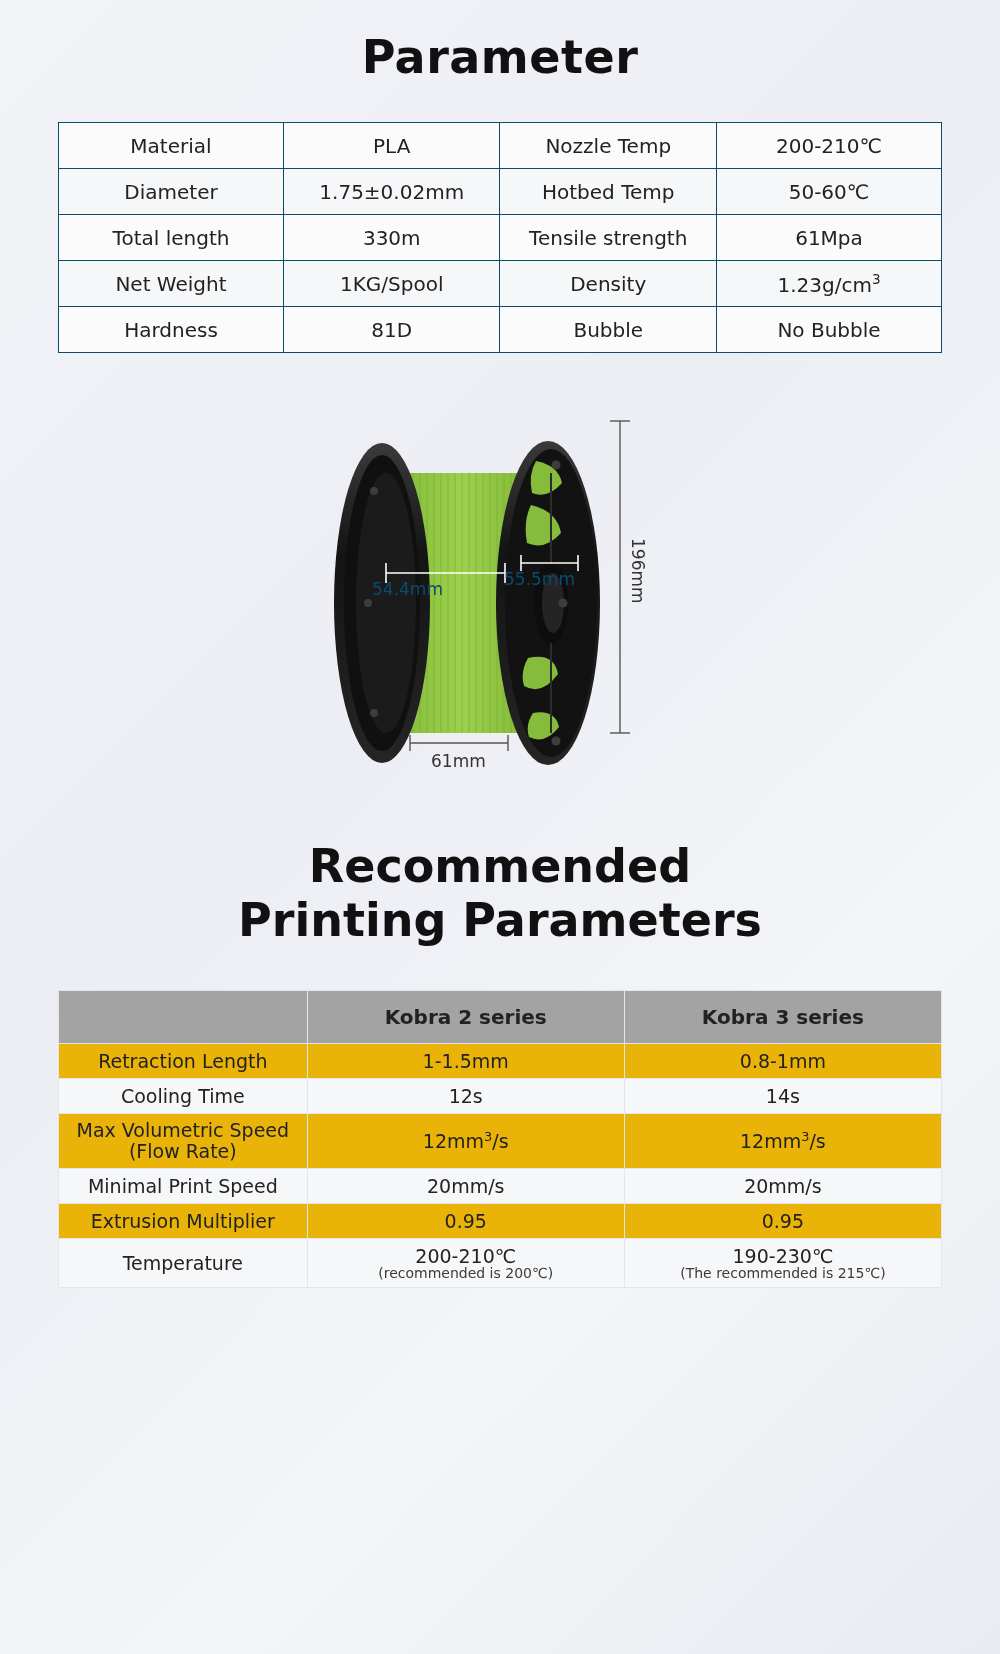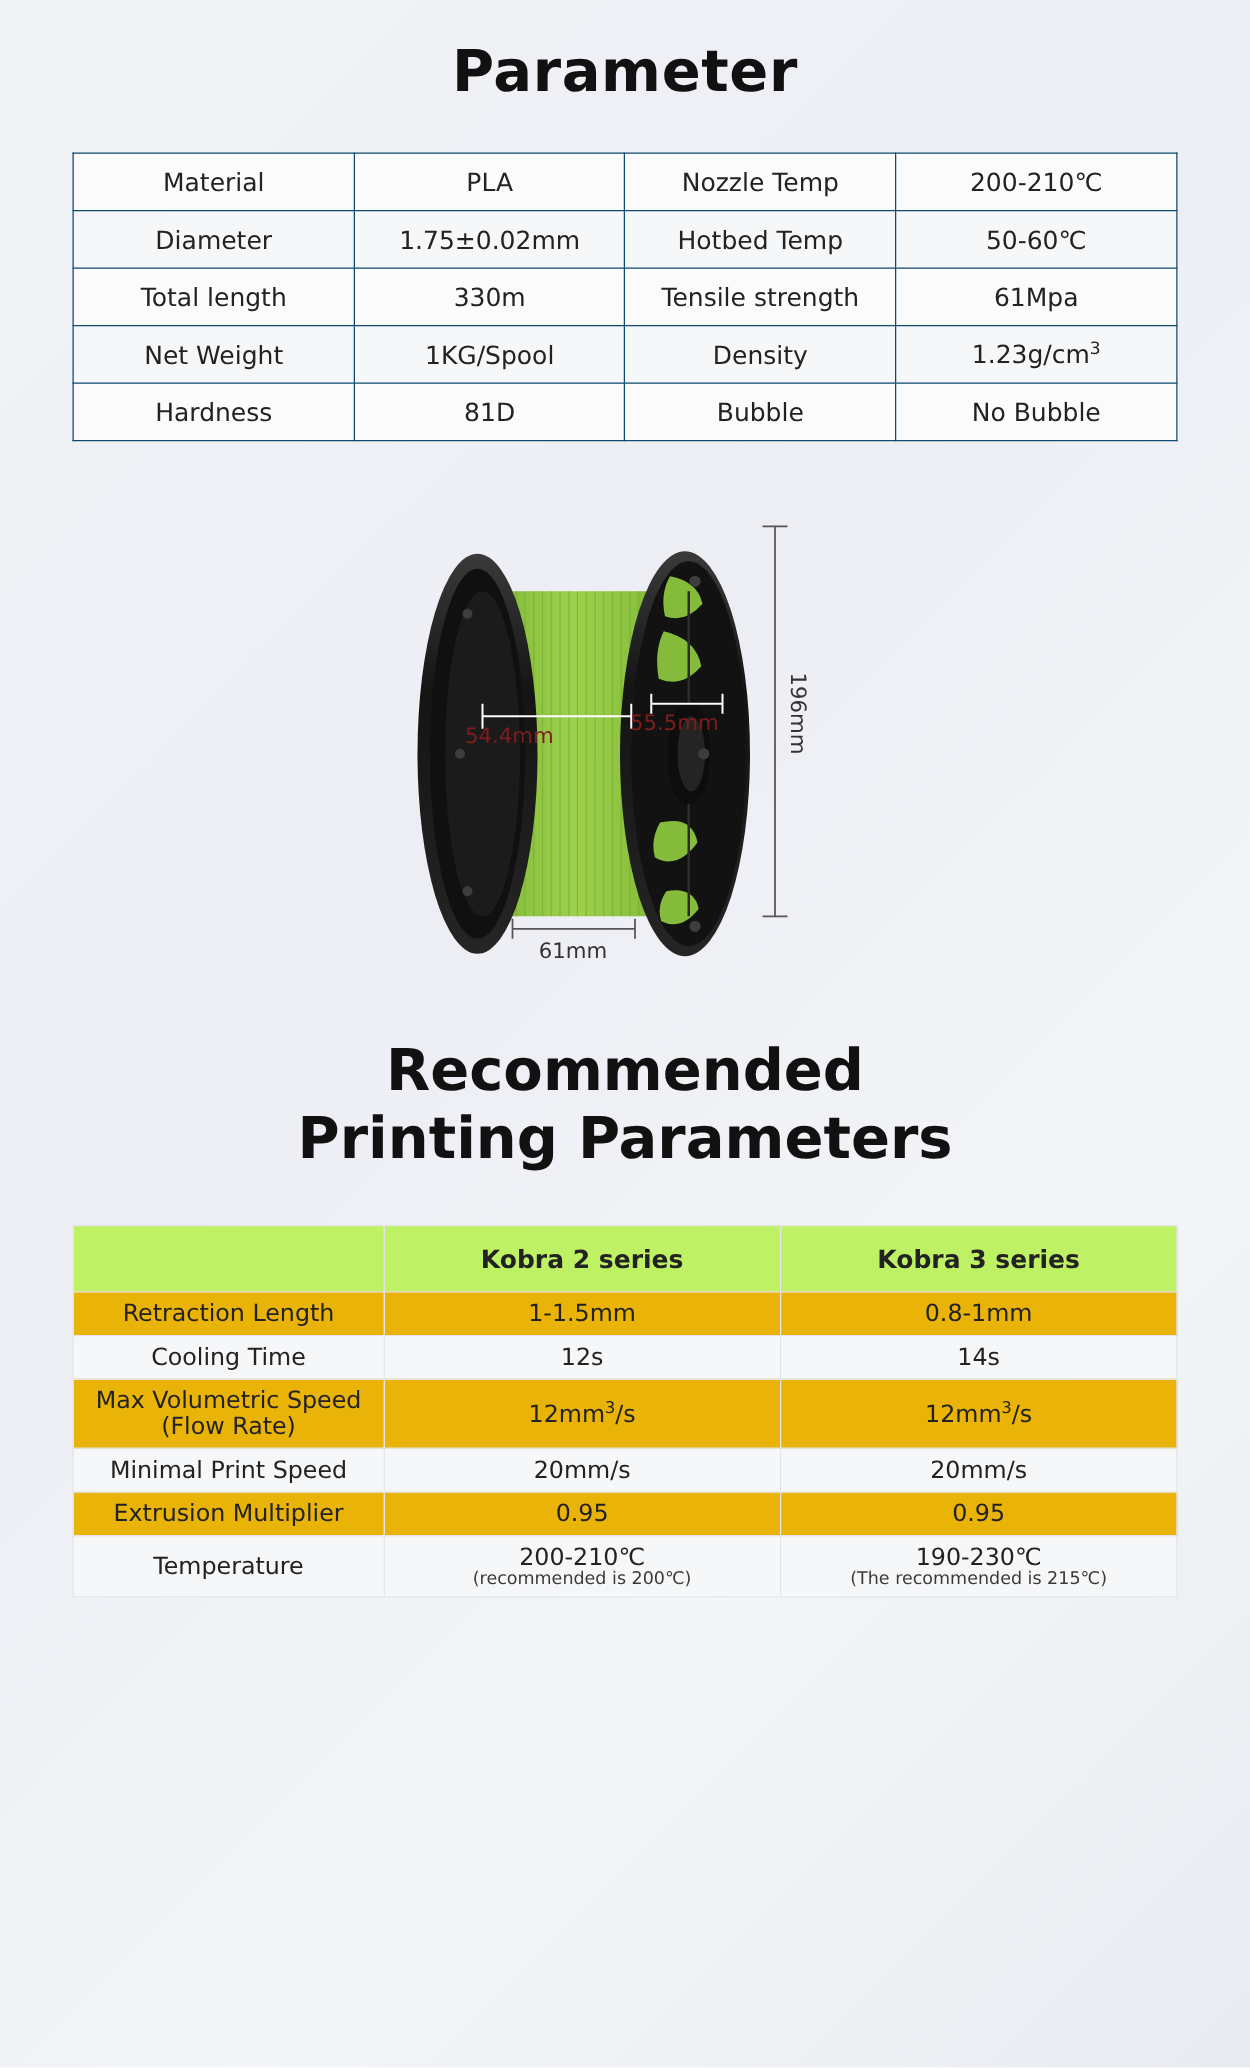--- a/index.html
+++ b/index.html
@@ -26,21 +26,21 @@
     color: #111;
     font-family: "DejaVu Sans", sans-serif;
   }
 
   .section-title {
     text-align: center;
     font-size: 46px;
     font-weight: bold;
     line-height: 1.18;
     color: #111;
-    margin-top: 16px;
+    margin-top: 26px;
   }
 
   
   .param-table-wrap {
     margin: 38px auto 0 auto;
     width: 884px;
   }
   table.param {
     width: 100%;
     border-collapse: collapse;
@@ -73,21 +73,21 @@
     margin-top: 60px;
   }
   .spool-svg {
     position: absolute;
     left: 0;
     top: 0;
   }
   .dim-label {
     position: absolute;
     font-size: 17px;
-    color: #7f1d1d;
+    color: #0c4a6e;
     font-family: "DejaVu Sans", sans-serif;
   }
   .dim-label.dark {
     color: #333;
   }
   .vert-label {
     position: absolute;
     font-size: 17px;
     color: #333;
     transform: rotate(90deg);
@@ -112,21 +112,21 @@
     text-align: center;
     vertical-align: middle;
     padding: 6px 4px;
     font-weight: 400;
     background: #eab308;
   }
   table.rec th {
     font-weight: bold;
     font-size: 20px;
     height: 40px;
-    background: #bef264;
+    background: #a3a3a3;
   }
   table.rec tr:nth-child(even) td { background: #f6f7f9; }
   table.rec td.label-col { width: 28%; }
   table.rec td.val-col { width: 36%; }
   table.rec th.label-col { width: 28%; }
   table.rec th.val-col { width: 36%; }
   .sub-note {
     display: block;
     font-size: 14px;
     color: #3a3a3a;

